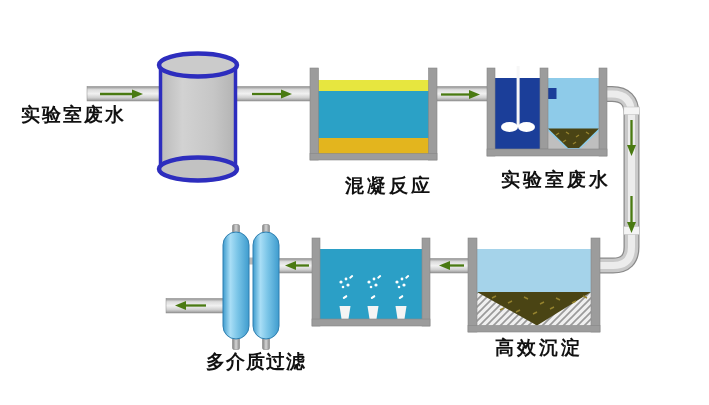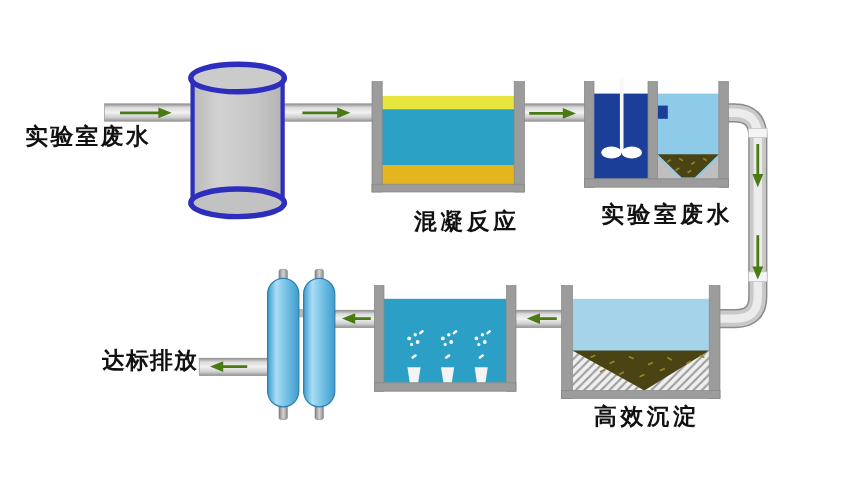--- a/index.html
+++ b/index.html
@@ -218,14 +218,14 @@
       <line x1="206" y1="305.5" x2="184" y2="305.5"></line>
           <polygon points="175,305.5 186,301 186,310" stroke="none"></polygon>
     </g>
   </g>
 </svg>
 
   <div class="flow-label" style="left:21px;top:105px;">实验室废水</div>
   <div class="flow-label centered" style="left:389px;top:176px;letter-spacing:3px;">混凝反应</div>
   <div class="flow-label centered" style="left:556px;top:170px;letter-spacing:3px;">实验室废水</div>
   <div class="flow-label centered" style="left:539px;top:338px;letter-spacing:3px;">高效沉淀</div>
-  <div class="flow-label" style="left:85px;top:292px;letter-spacing:1px;">达标排放</div>
+  <div class="flow-label centered" style="left:256px;top:352px;letter-spacing:1px;">多介质过滤</div>
 </div>
 
 </body></html>

